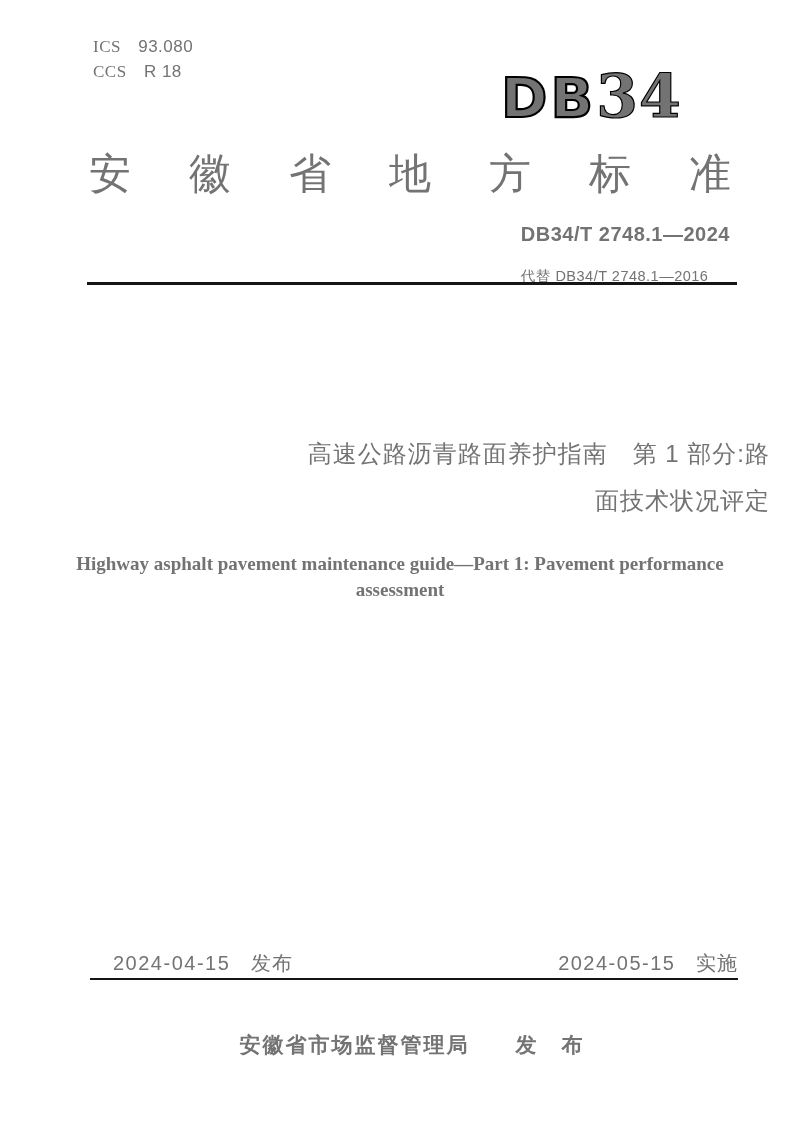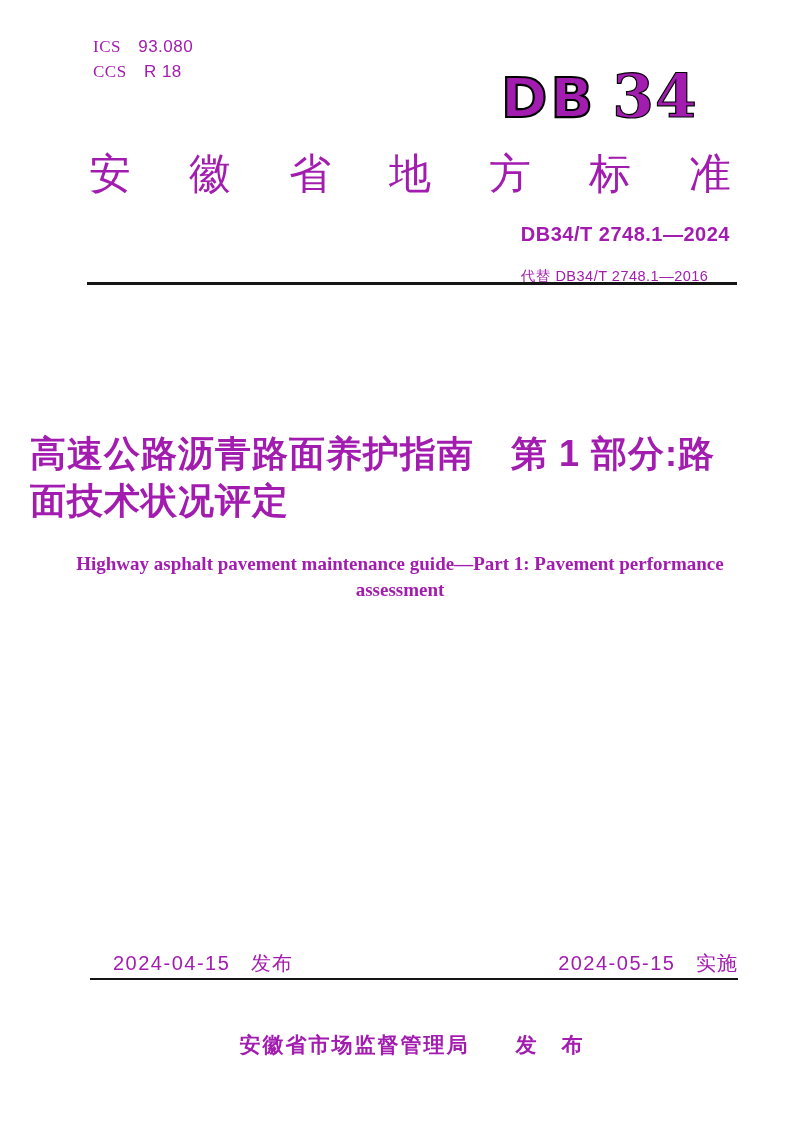--- a/index.html
+++ b/index.html
@@ -1,21 +1,21 @@
 <!DOCTYPE html>
 <html><head>
 <meta charset="utf-8">
 <style>
   html,body{margin:0;padding:0;background:#e8e8e8;}
   .page{
     position:relative;
     width:800px;height:1132px;
     margin:0 auto;
     background:#ffffff;
-    color:#a21caf;
+    color:#737373;
     font-family:"Liberation Sans","DejaVu Sans",sans-serif;
     overflow:hidden;
   }
   
   .meta{
     position:absolute;top:34px;left:93px;
     font-size:17px;line-height:25px;
     letter-spacing:0.5px;
   }
   .meta .row{white-space:nowrap;}
@@ -31,21 +31,20 @@
     font-family:"DejaVu Sans","Liberation Sans",sans-serif;
     font-weight:900;font-size:56px;
     -webkit-text-stroke:2.2px #000;
     letter-spacing:3px;
   }
   .logo .num{
     font-family:"DejaVu Serif","Liberation Serif",serif;
     font-weight:900;font-size:60px;
     -webkit-text-stroke:1.2px #000;
     letter-spacing:1px;
-    margin-left:16px;
   }
   
   .category{
     position:absolute;top:150px;left:89px;
     width:648px;
     font-size:42px;line-height:48px;
     font-weight:400;
     letter-spacing:58px;
     white-space:nowrap;
     overflow:visible;
@@ -65,22 +64,22 @@
     position:absolute;top:282px;left:87px;width:650px;height:2.5px;
     background:#151515;border:none;margin:0;
   }
   .rule-bottom{
     position:absolute;top:978px;left:90px;width:648px;height:2px;
     background:#151515;border:none;margin:0;
   }
   
   .title{
     position:absolute;top:430px;left:30px;width:740px;
-    text-align:left;
-    font-size:36px;line-height:47px;font-weight:700;
+    text-align:right;
+    font-size:24px;line-height:47px;font-weight:400;
     letter-spacing:1px;
   }
   
   .title-en{
     position:absolute;top:551px;left:40px;width:720px;
     text-align:center;
     font-family:"Liberation Serif","DejaVu Serif",serif;
     font-size:19px;line-height:26px;font-weight:700;
   }
   

